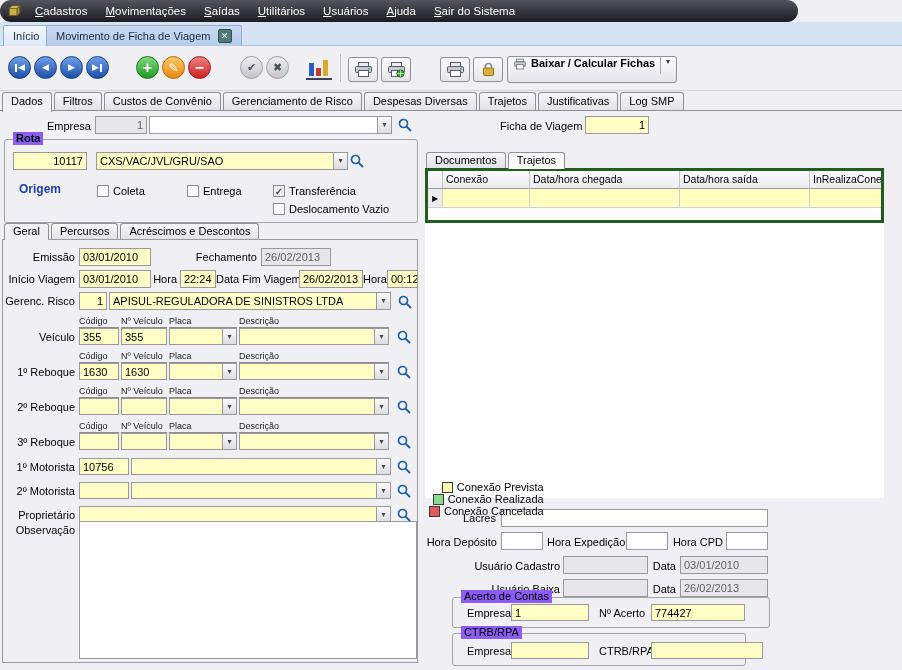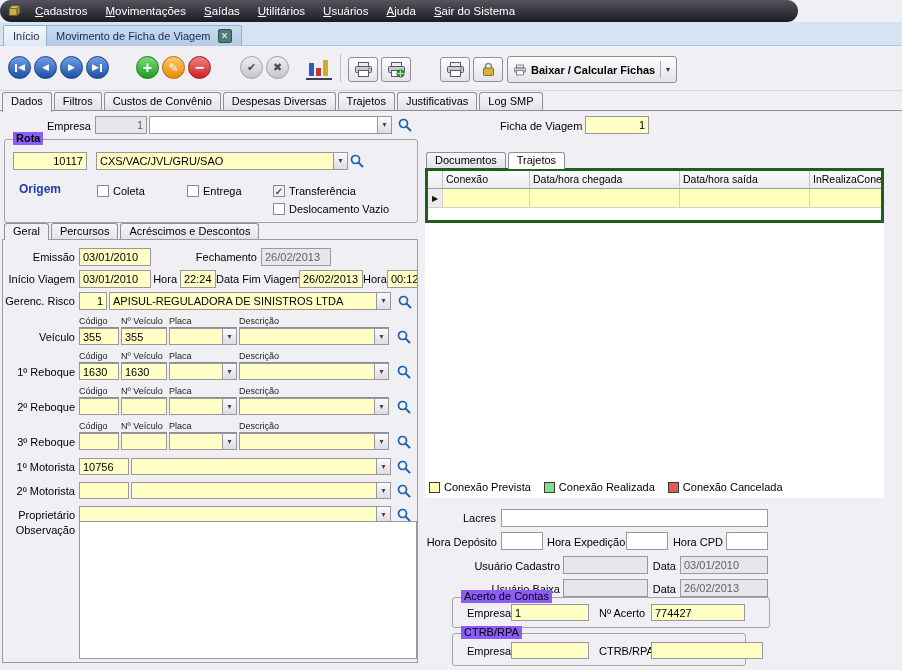--- a/index.html
+++ b/index.html
@@ -34,21 +34,21 @@
   .tri { font-size:9px; line-height:1; }
   .chart { position:absolute; top:12px; width:26px; height:22px; display:flex; align-items:flex-end; gap:2px; padding:2px 3px; border-bottom:2px solid #39405a; }
   .chart i { display:block; width:5px; }
   .chart .b1 { height:13px; background:#2E5BC6; }
   .chart .b2 { height:8px; background:#C23A30; }
   .chart .b3 { height:16px; background:#D9A92C; }
   .tsep { position:absolute; top:8px; width:1px; height:28px; background:#C2C1C9; }
   .tbtn { position:absolute; top:11px; width:30px; height:25px; border:1px solid #8F9098; border-radius:3px;
     background:linear-gradient(#FDFDFE,#E3E3E9); display:flex; align-items:center; justify-content:center; }
   .bigbtn { position:absolute; top:10px; height:27px; border:1px solid #8F9098; border-radius:3px;
-    background:linear-gradient(#FDFDFE,#E3E3E9); display:flex; align-items:center; padding:0 6px; gap:5px; white-space:nowrap; }
+    background:linear-gradient(#FDFDFE,#E3E3E9); display:flex; align-items:flex-start; padding:0 6px; gap:5px; white-space:nowrap; }
   .bigbtn .bl { font-weight:bold; font-size:11px; }
   .bdiv { width:1px; height:17px; background:#A9A9B0; }
   .dd { font-size:8px; color:#333; }
 
   
   .maintabs { position:absolute; left:2px; top:91px; height:19px; display:flex; align-items:flex-end; z-index:5; }
   .mtab { border:1px solid #8E9099; border-bottom:none; border-radius:3px 3px 0 0; background:linear-gradient(#F7F7F9,#E2E2E8);
     padding:2px 8px 3px; margin-right:2px; white-space:nowrap; }
   .mtab.active { background:#F0EFF4; padding-bottom:5px; margin-bottom:-2px; }
   .pageline { position:absolute; left:0; top:110px; width:902px; height:1px; background:#8E9099; z-index:1; }
@@ -90,21 +90,21 @@
   .ghead { display:flex; height:18px; }
   .gh { background:linear-gradient(#FBFBFC,#ECECEF); border-right:1px solid #C2C2C7; border-bottom:1px solid #9B9BA1;
     font-size:10.5px; padding:2px 3px 0; overflow:hidden; white-space:nowrap; }
   .gh.gm { width:15px; padding:0; }
   .gh.last { flex:1; border-right:none; }
   .grow { display:flex; height:19px; }
   .gc { border-right:1px solid #CFCFD4; border-bottom:1px solid #CFCFD4; overflow:hidden; }
   .gc.y { background:#FFFFBE; }
   .gc.gm { width:15px; background:#ECECEF; display:flex; align-items:center; justify-content:center; font-size:8px; color:#111; }
   .gc.last { flex:1; border-right:none; }
-  .legend { position:absolute; left:429px; top:481px; display:flex; gap:13px; align-items:flex-end; z-index:3; }
+  .legend { position:absolute; left:429px; top:481px; display:flex; align-items:flex-end; z-index:3;flex-direction:column; }
   .lg { display:flex; align-items:center; }
   .sq { width:11px; height:11px; border:1px solid #3a3a3a; display:inline-block; margin-right:4px; }
   .sq1 { background:#FFFFB4; } .sq2 { background:#8CDB8C; } .sq3 { background:#DE5B5B; }
 </style>
 </head>
 <body>
 
 <div class="screen">
 
   <div class="menubar">
@@ -224,20 +224,21 @@
       <span class="bl">Baixar / Calcular Fichas</span>
       <span class="bdiv"></span>
       <span class="dd">▾</span>
     </div>
   </div>
 
   <div class="maintabs">
     <div class="mtab active">Dados</div>
     <div class="mtab">Filtros</div>
     <div class="mtab">Custos de Convênio</div>
+    <div class="mtab">Gerenciamento de Risco</div>
     <div class="mtab">Despesas Diversas</div>
     <div class="mtab">Trajetos</div>
     <div class="mtab">Justificativas</div>
     <div class="mtab">Log SMP</div>
   </div>
   <div class="pageline"></div>
 
   <span class="lbl r" style="left:46px;top:120px;width:45px">Empresa</span>
   <div class="inp gray r" style="left:95px;top:116px;width:52px">1</div>
   <div class="inp combo white" style="left:149px;top:116px;width:243px">

